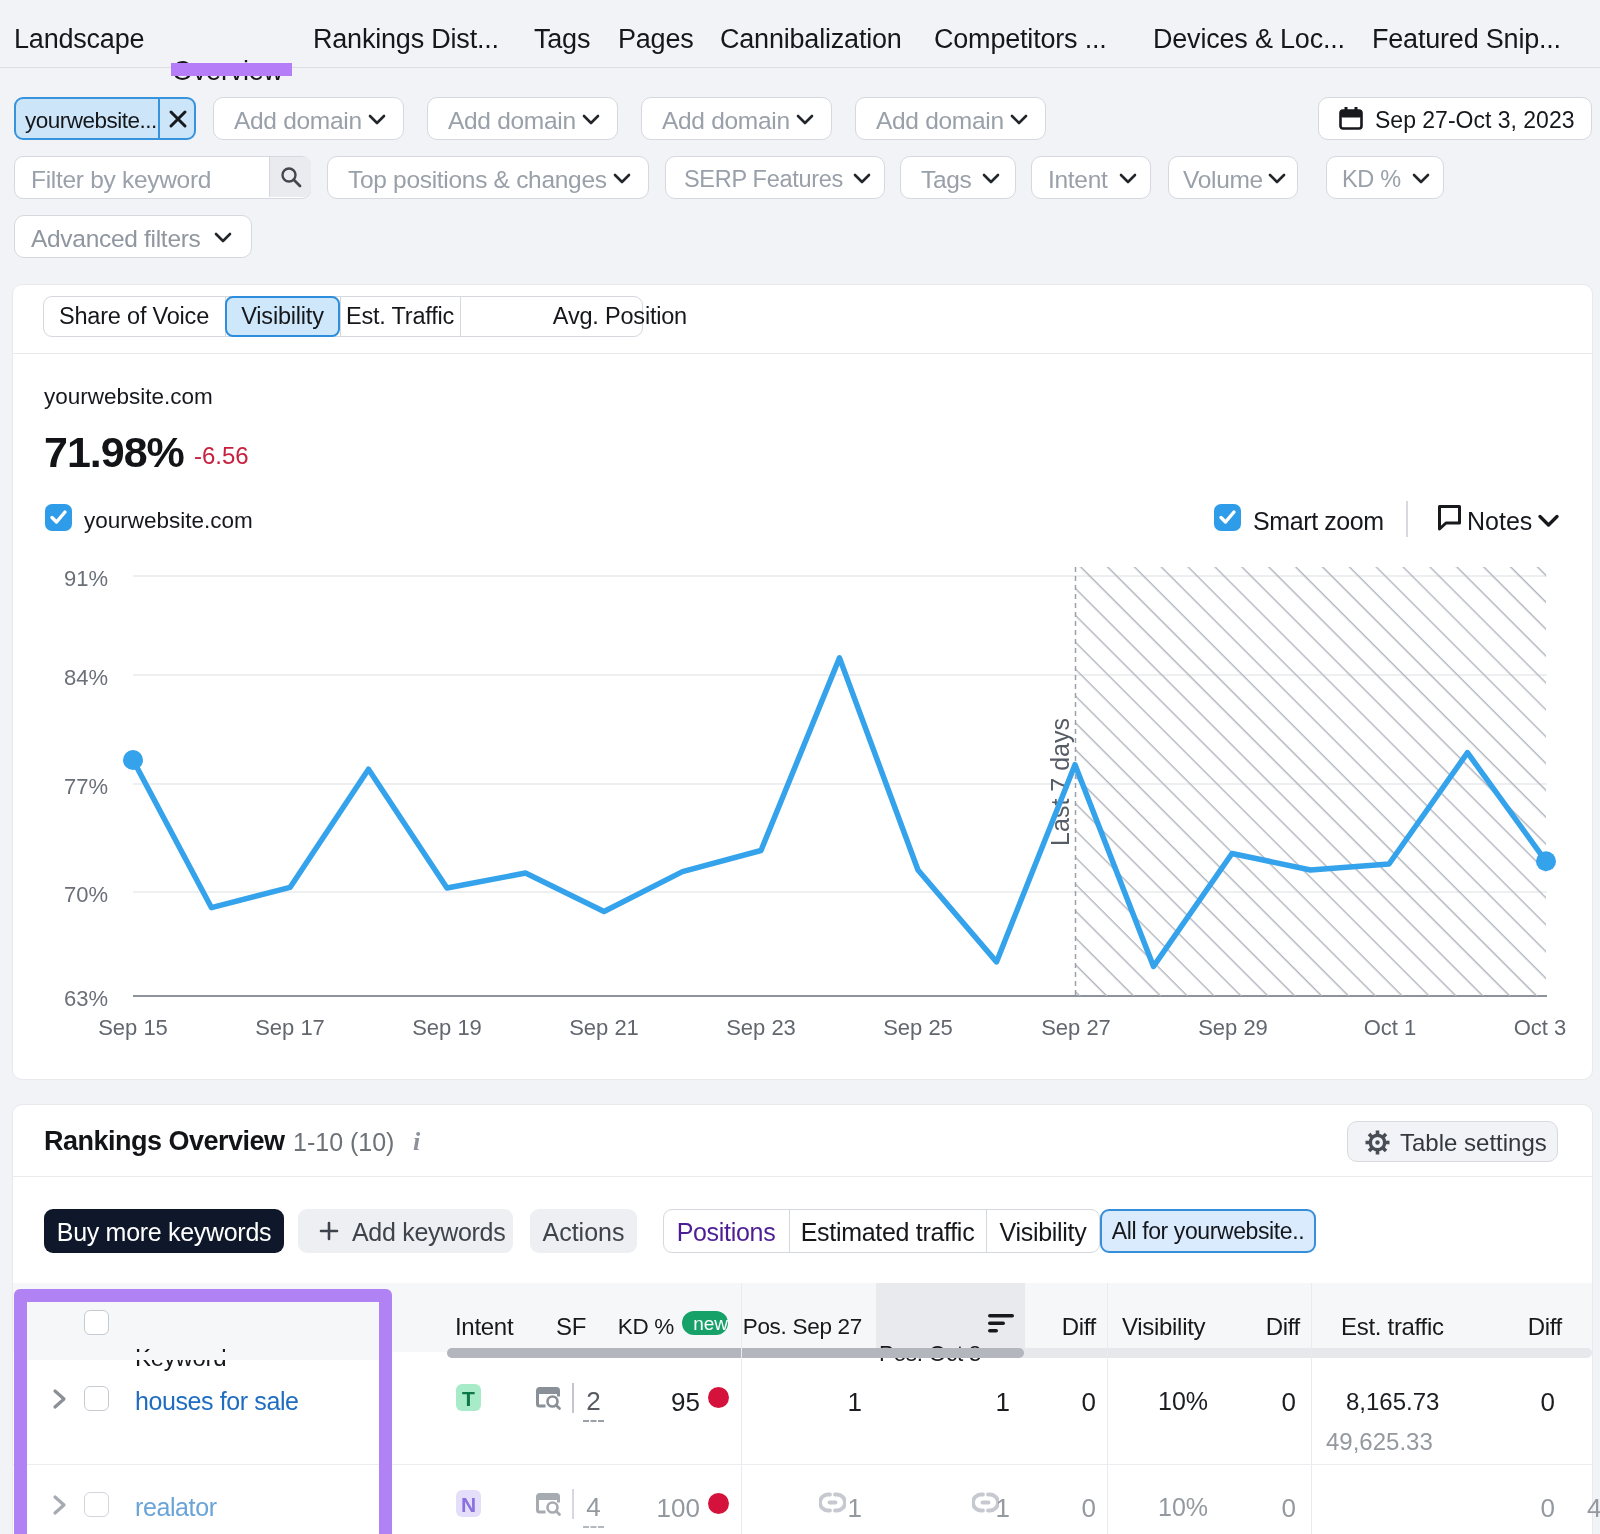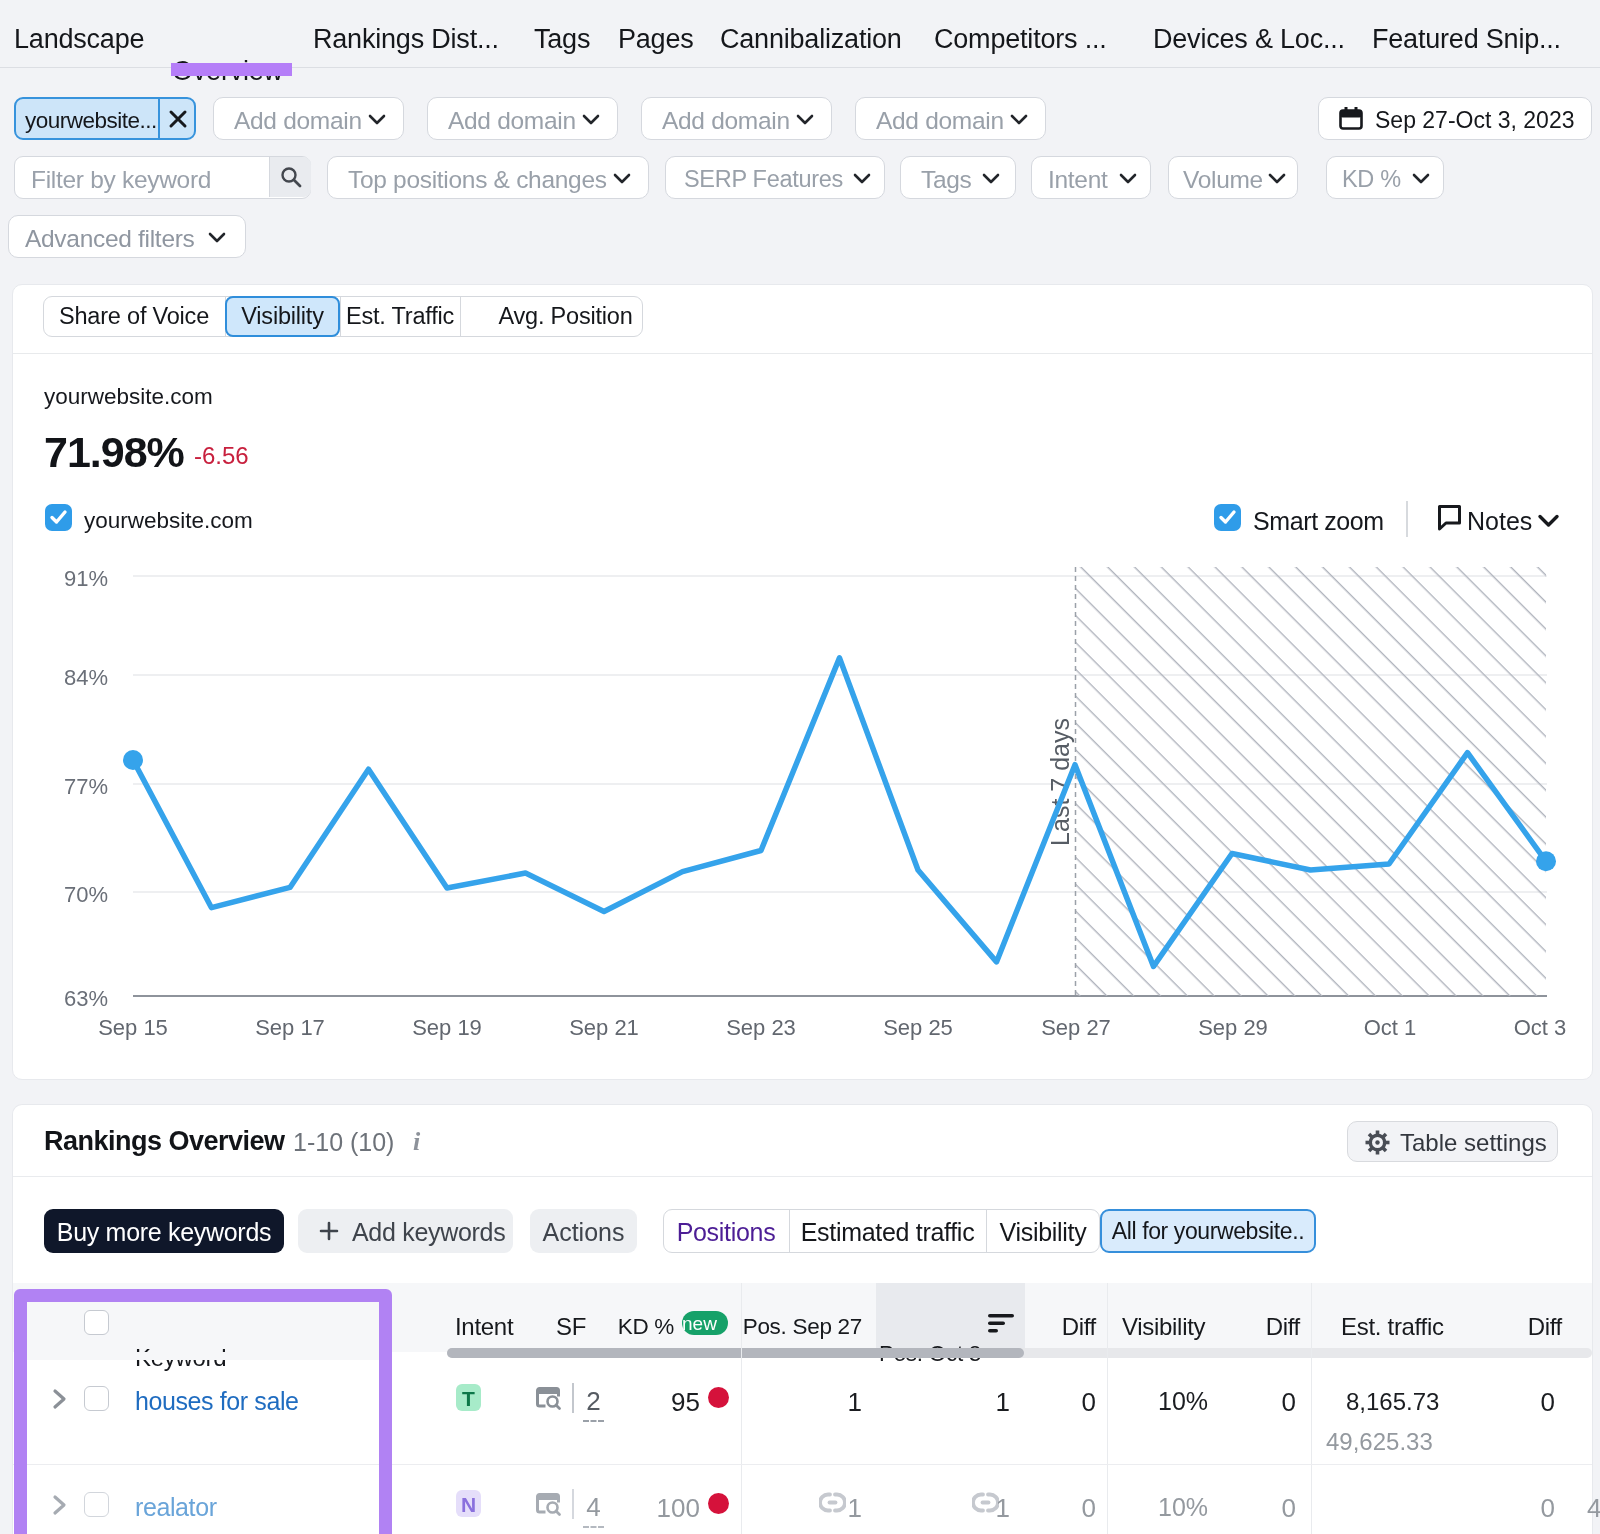--- a/index.html
+++ b/index.html
@@ -115,41 +115,41 @@
         <path d="M3 5l7 7 7-7" stroke="#22252a" stroke-width="2.6" fill="none" stroke-linecap="round" stroke-linejoin="round"></path>
       </svg>
   </div>
   <div class="drop" style="left:1326px;top:156px;width:118px;">
     <span class="lbl" style="left:15px;font-size:23.5px;">KD %</span>
     <svg class="chev" style="right:12px;" viewBox="0 0 20 18">
         <path d="M3 5l7 7 7-7" stroke="#22252a" stroke-width="2.6" fill="none" stroke-linecap="round" stroke-linejoin="round"></path>
       </svg>
   </div>
 
-  <div class="drop" style="left:8px;top:215px;width:238px;border-radius:10px;">
+  <div class="drop" style="left:14px;top:215px;width:238px;border-radius:10px;">
     <span class="lbl" style="left:16px;color:#8f96a0;">Advanced filters</span>
     <svg class="chev" style="right:18px;" viewBox="0 0 20 18">
         <path d="M3 5l7 7 7-7" stroke="#22252a" stroke-width="2.6" fill="none" stroke-linecap="round" stroke-linejoin="round"></path>
       </svg>
   </div>
 </div>
 
 <div class="abs" style="left:12px;top:284px;width:1581px;height:796px;background:#fff;border:1px solid #e7e9ed;border-radius:10px;"></div>
 <div id="card1">
 
   <div class="abs" style="left:43px;top:296px;width:600px;height:41px;background:#fff;border:1px solid #d5d8dd;border-radius:9px;">
     <div class="abs" style="left:181px;top:0;width:1px;height:39px;background:#d5d8dd;"></div>
     <div class="abs" style="left:296px;top:0;width:1px;height:39px;background:#d5d8dd;"></div>
     <div class="abs" style="left:416px;top:0;width:1px;height:39px;background:#d5d8dd;"></div>
   </div>
   <span class="seg-txt" style="left:43px;top:303px;width:182px;text-align:center;">Share of Voice</span>
   <div class="abs" style="left:225px;top:296px;width:115px;height:41px;background:#cfe7fb;border:2px solid #2f8edb;border-radius:8px;"></div>
   <span class="seg-txt" style="left:225px;top:303px;width:115px;text-align:center;">Visibility</span>
   <span class="seg-txt" style="left:340px;top:303px;width:120px;text-align:center;">Est. Traffic</span>
-  <span class="seg-txt" style="left:460px;top:303px;width:211px;text-align:center;">Avg. Position</span>
+  <span class="seg-txt" style="left:476px;top:303px;width:211px;text-align:right;">Avg. Position</span>
   <div class="abs" style="left:13px;top:353px;width:1579px;height:1px;background:#e8eaec;"></div>
 
   <span class="abs" style="left:44px;top:384px;font-size:22.5px;color:#16181d;">yourwebsite.com</span>
   <span class="abs" style="left:44px;top:428px;font-size:43px;font-weight:bold;color:#121418;letter-spacing:-1px;">71.98%</span>
   <span class="abs" style="left:194px;top:442px;font-size:24px;color:#c8203e;">-6.56</span>
 
   <div class="abs" style="left:45px;top:504px;width:27px;height:27px;background:#2f9ce9;border-radius:7px;">
     <svg class="abs" style="left:3px;top:4px;" width="21" height="19" viewBox="0 0 21 19">
         <path d="M4 9.5l4.5 4.5L17 4" stroke="#fff" stroke-width="3.4" fill="none" stroke-linecap="round" stroke-linejoin="round"></path>
       </svg>
@@ -254,21 +254,21 @@
   <span class="abs" style="left:1100px;top:1218px;width:216px;text-align:center;font-size:23px;letter-spacing:-0.4px;color:#15171b;white-space:nowrap;">All for yourwebsite..</span>
 
   <div class="abs" style="left:13px;top:1283px;width:1579px;height:69px;background:#f6f7f9;"></div>
   <div class="abs" style="left:876px;top:1283px;width:149px;height:69px;background:#e8eaee;"></div>
   <div class="abs" style="left:84px;top:1310px;width:25px;height:25px;background:#fff;border:1.5px solid #c6cad1;border-radius:6px;"></div>
   <span class="hdr-txt" style="left:135px;top:1313px;margin-top:31px;">Keyword</span>
   <span class="hdr-txt" style="left:455px;top:1313px;">Intent</span>
   <span class="hdr-txt" style="left:556px;top:1313px;">SF</span>
   <span class="hdr-txt" style="left:614px;top:1314px;width:60px;text-align:right;font-size:22.5px;">KD %</span>
   <div class="abs" style="left:682px;top:1311px;width:46px;height:24px;background:#16a169;border-radius:12px;">
-    <span class="abs" style="left:0;top:2px;width:46px;text-align:left;font-size:19px;color:#fff;">new</span>
+    <span class="abs" style="left:0;top:2px;width:46px;text-align:right;font-size:19px;color:#fff;">new</span>
   </div>
   <span class="hdr-txt" style="left:722px;top:1314px;width:140px;text-align:right;font-size:22.5px;">Pos. Sep 27</span>
   <span class="hdr-txt" style="left:861px;top:1314px;width:120px;text-align:right;font-size:22.5px;margin-top:27px;">Pos. Oct 3</span>
   <svg class="abs" style="left:988px;top:1314px;" width="27" height="20" viewBox="0 0 27 20">
     <g fill="#17191d">
         <rect x="0" y="0" width="26" height="3.6" rx="1.8"></rect>
         <rect x="0" y="7.5" width="17" height="3.6" rx="1.8"></rect>
         <rect x="0" y="15" width="10" height="3.6" rx="1.8"></rect>
       </g>
   </svg>

